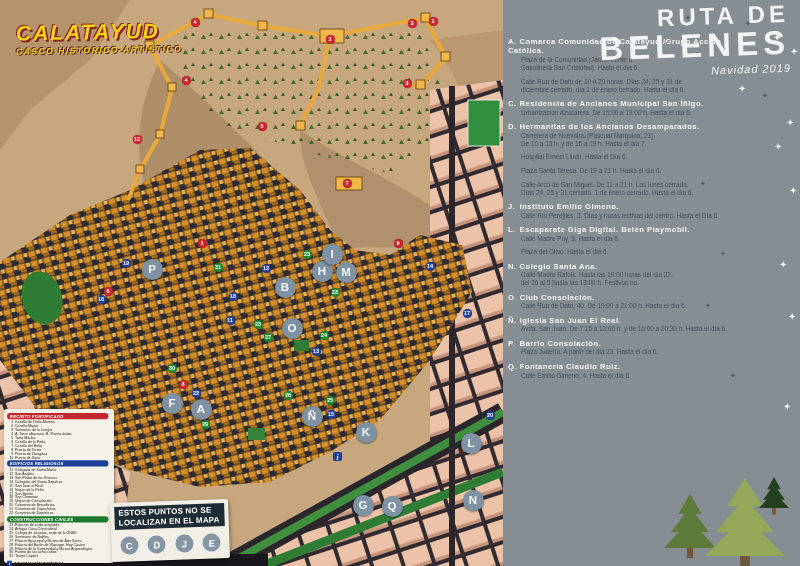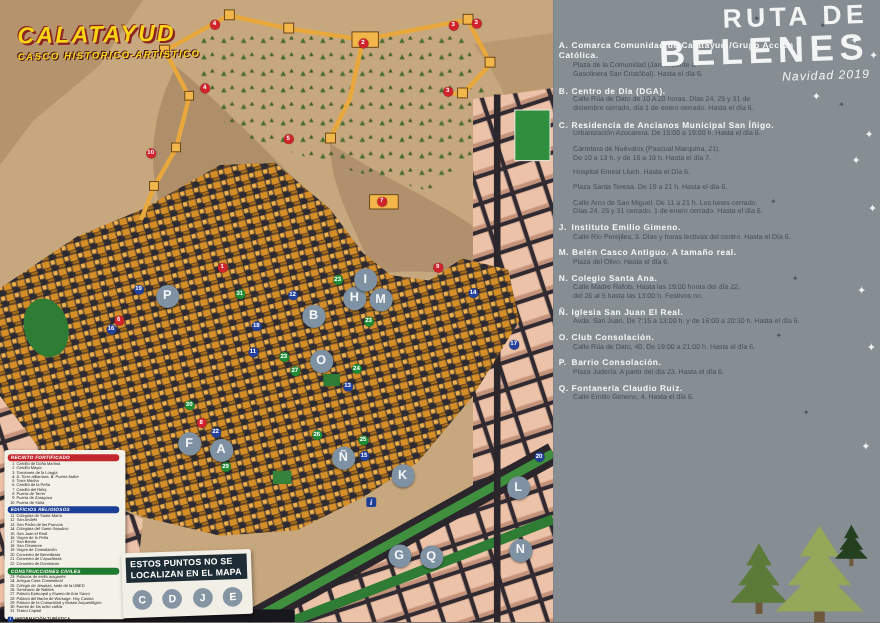--- a/index.html
+++ b/index.html
@@ -348,62 +348,65 @@
       <div class="r2">BELENES</div>
       <div class="r3">Navidad 2019</div>
     </div>
     <div class="entries">
         <div class="entry">
           <div class="e-title"><span class="e-letter">A.</span> Comarca Comunidad de Calatayud /Grupo Acción Católica.</div>
           <div class="e-detail">Plaza de la Comunidad (Jardín frente a</div>
           <div class="e-detail">Gasolinera San Cristóbal). Hasta el día 6.</div>
         </div>
         <div class="entry">
-          <div class="e-title"><span class="e-letter">B.</span> Centro de Día (DGA).</div>
           <div class="e-detail">Calle Rúa de Dato de 10 A 20 horas. Días 24, 25 y 31 de</div>
           <div class="e-detail">diciembre cerrado, día 1 de enero cerrado. Hasta el día 6.</div>
         </div>
         <div class="entry">
           <div class="e-title"><span class="e-letter">C.</span> Residencia de Ancianos Municipal San Íñigo.</div>
           <div class="e-detail">Urbanización Azucarera. De 15:00 a 19:00 h. Hasta el día 6.</div>
         </div>
         <div class="entry">
+          <div class="e-title"><span class="e-letter">D.</span> Hermanitas de los Ancianos Desamparados.</div>
           <div class="e-detail">Carretera de Nuévalos (Pascual Marquina, 21).</div>
           <div class="e-detail">De 10 a 13 h. y de 16 a 19 h. Hasta el día 7.</div>
         </div>
         <div class="entry">
           <div class="e-detail">Hospital Ernest Lluch. Hasta el Día 6.</div>
         </div>
         <div class="entry">
           <div class="e-detail">Plaza Santa Teresa. De 19 a 21 h. Hasta el día 6.</div>
         </div>
         <div class="entry">
           <div class="e-detail">Calle Arco de San Miguel. De 11 a 21 h. Los lunes cerrado.</div>
           <div class="e-detail">Días 24, 25 y 31 cerrado. 1 de enero cerrado. Hasta el día 6.</div>
         </div>
         <div class="entry">
           <div class="e-title"><span class="e-letter">J.</span> Instituto Emilio Gimeno.</div>
           <div class="e-detail">Calle Río Perejiles, 3. Días y horas lectivas del centro. Hasta el Día 6.</div>
         </div>
         <div class="entry">
-          <div class="e-title"><span class="e-letter">M.</span> Belén Casco Antiguo. A tamaño real.</div>
+          <div class="e-title"><span class="e-letter">L.</span> Escaparate Giga Digital. Belén Playmobil.</div>
+          <div class="e-detail">Calle Madre Puy, 5. Hasta el día 6.</div>
+        </div>
+        <div class="entry">
           <div class="e-detail">Plaza del Olivo. Hasta el día 6.</div>
         </div>
         <div class="entry">
           <div class="e-title"><span class="e-letter">N.</span> Colegio Santa Ana.</div>
           <div class="e-detail">Calle Madre Rafols. Hasta las 19:00 horas del día 22,</div>
           <div class="e-detail">del 26 al 5 hasta las 13:00 h. Festivos no.</div>
         </div>
         <div class="entry">
+          <div class="e-title"><span class="e-letter">O.</span> Club Consolación.</div>
+          <div class="e-detail">Calle Rúa de Dato, 40. De 19:00 a 21:00 h. Hasta el día 6.</div>
+        </div>
+        <div class="entry">
           <div class="e-title"><span class="e-letter">Ñ.</span> Iglesia San Juan El Real.</div>
           <div class="e-detail">Avda. San Juan. De 7:15 a 13:00 h. y de 16:00 a 20:30 h. Hasta el día 6.</div>
-        </div>
-        <div class="entry">
-          <div class="e-title"><span class="e-letter">O.</span> Club Consolación.</div>
-          <div class="e-detail">Calle Rúa de Dato, 40. De 19:00 a 21:00 h. Hasta el día 6.</div>
         </div>
         <div class="entry">
           <div class="e-title"><span class="e-letter">P.</span> Barrio Consolación.</div>
           <div class="e-detail">Plaza Judería. A partir del día 23. Hasta el día 6.</div>
         </div>
         <div class="entry">
           <div class="e-title"><span class="e-letter">Q.</span> Fontanería Claudio Ruiz.</div>
           <div class="e-detail">Calle Emilio Gimeno, 4. Hasta el día 6.</div>
         </div>
       </div>

